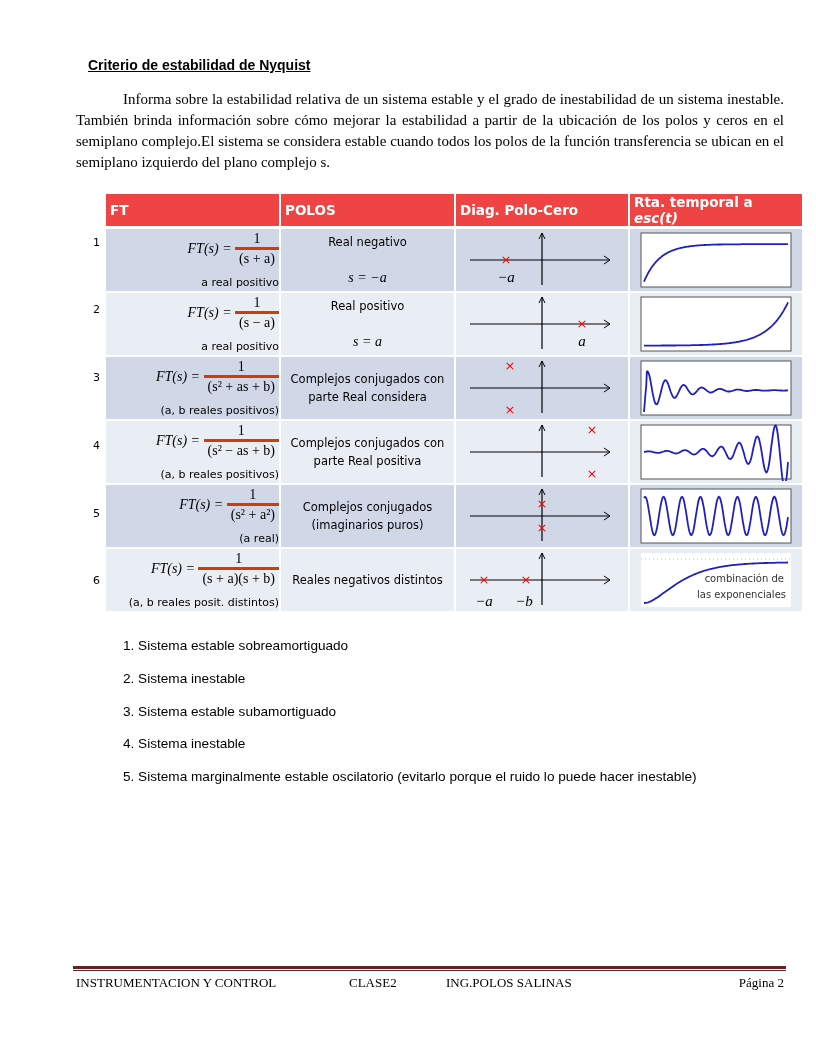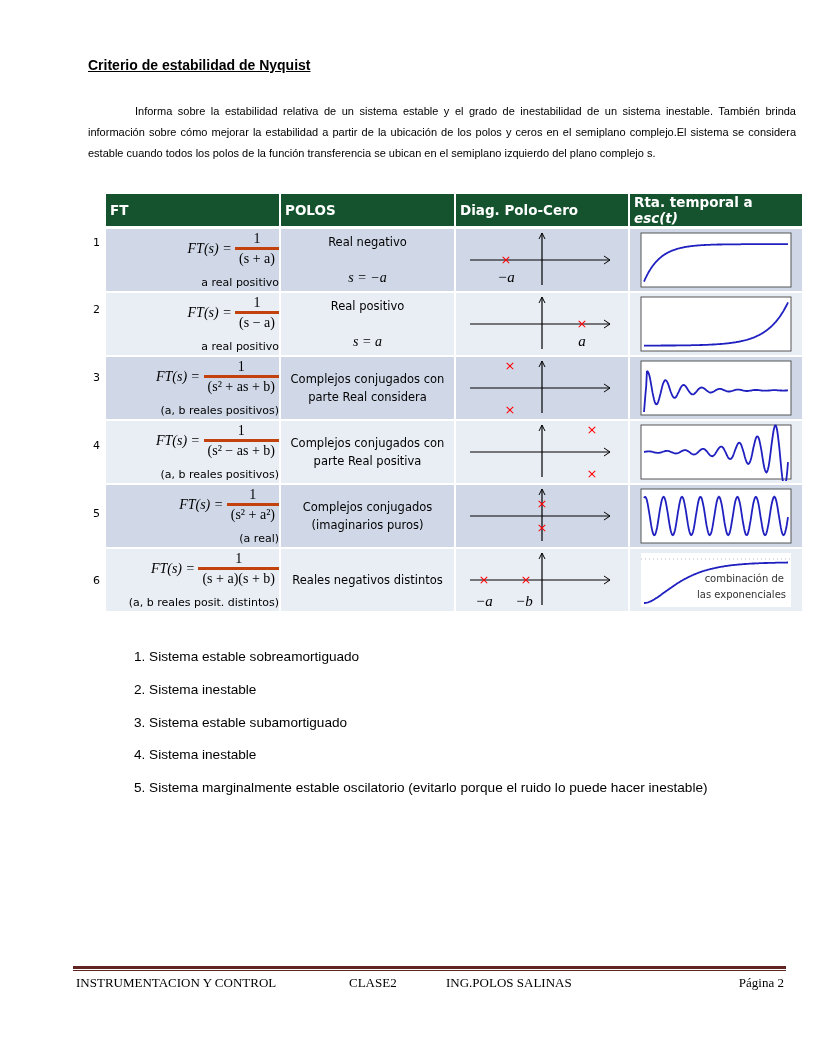--- a/index.html
+++ b/index.html
@@ -1,35 +1,35 @@
 <!DOCTYPE html>
 <html><head>
 <meta charset="utf-8">
 <style>
   html, body { margin:0; padding:0; background:#ffffff; }
   body { width:816px; height:1056px; position:relative; overflow:hidden; font-family:"Liberation Sans", sans-serif; color:#000; }
   .title { position:absolute; left:88px; top:57px; font-size:14px; font-weight:bold; text-decoration:underline; }
-  .intro { position:absolute; left:76px; top:89px; width:708px; font-size:11px; line-height:21px; text-align:justify; text-indent:47px; margin:12px; }
+  .intro { position:absolute; left:76px; top:89px; width:708px; font-size:15px; line-height:21px; text-align:justify; text-indent:47px; margin:0;font-family:Liberation Serif, serif; }
   .table-wrap { position:absolute; left:106px; top:194px; width:697px; }
   .row-num { position:absolute; left:93px; font-family:"DejaVu Sans", sans-serif; font-size:11px; }
   table { border-collapse:collapse; width:697px; table-layout:fixed; }
-  th { background:#14532d; color:#fff; font-family:"DejaVu Sans", sans-serif; font-size:13.5px; font-weight:bold; text-align:left; padding:0 4px; height:31px; border-right:2px solid #fff; border-bottom:3px solid #fff; }
+  th { background:#ef4444; color:#fff; font-family:"DejaVu Sans", sans-serif; font-size:13.5px; font-weight:bold; text-align:left; padding:0 4px; height:31px; border-right:2px solid #fff; border-bottom:3px solid #fff; }
   td { border-right:2px solid #fff; border-bottom:2px solid #fff; height:62px; padding:0; text-align:center; vertical-align:middle; }
   tr.odd td { background:#d0d8e8; }
   tr.even td { background:#e9edf4; }
   .ft { font-family:"Liberation Serif", serif; font-size:14px; line-height:17px;text-align:right; }
   .frac { display:inline-flex; flex-direction:column; align-items:center; vertical-align:middle; }
   .frac .num { padding:0 4px; }
   .frac .den { border-top:3px solid #c2410c; padding:0 4px; }
   .ft .lhs { font-style:italic; vertical-align:middle; }
   .ft .note { font-family:"DejaVu Sans", sans-serif; font-size:11px; display:block; margin-top:7px; }
   .polos { font-family:"DejaVu Sans", sans-serif; font-size:11.5px; line-height:18px; }
   .polos .eq { font-family:"Liberation Serif", serif; font-style:italic; font-size:14px;margin-top:18px; }
   .pz svg, .resp svg { display:block; margin:0 auto; }
-  .list { position:absolute; left:123px; top:636px; margin:11px; padding:0; list-style:none; font-size:13.6px; }
+  .list { position:absolute; left:123px; top:636px; margin:0; padding:0; list-style:none; font-size:13.6px; }
   .list li { height:32.8px; line-height:20px; }
   .footer-rule1 { position:absolute; left:73px; top:966px; width:713px; height:3px; background:#622423; }
   .footer-rule2 { position:absolute; left:73px; top:970px; width:713px; height:1px; background:#622423; }
   .footer { position:absolute; top:975px; font-family:"Liberation Serif", serif; font-size:13px; }
 </style>
 </head>
 <body>
 
 <div class="title">Criterio de estabilidad de Nyquist</div>
 <p class="intro">Informa sobre la estabilidad relativa de un sistema estable y el grado de inestabilidad de un sistema inestable. También brinda información sobre cómo mejorar la estabilidad a partir de la ubicación de los polos y ceros  en el semiplano complejo.El sistema se considera estable cuando todos los polos de la función transferencia se ubican en el semiplano izquierdo del plano complejo s.</p>

